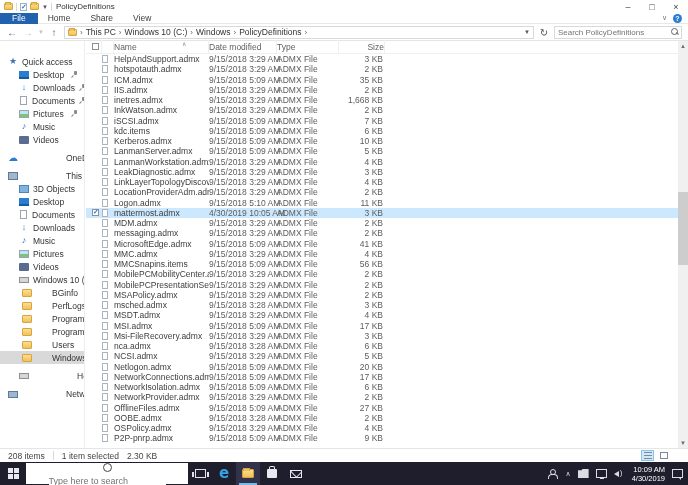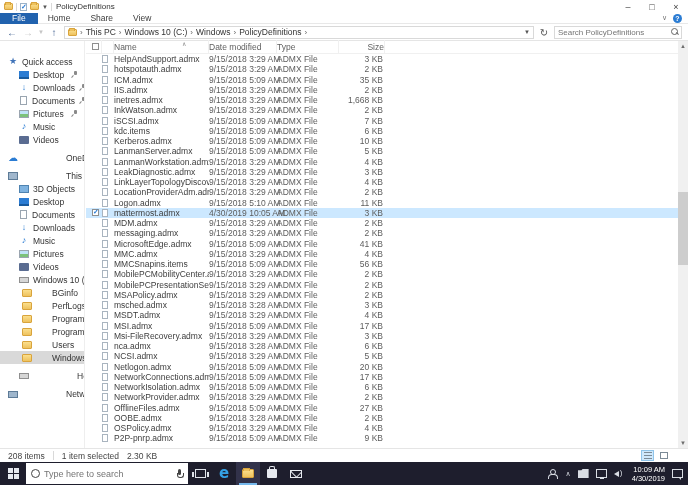--- a/index.html
+++ b/index.html
@@ -105,21 +105,21 @@
   .st-right{margin-left:auto;display:flex;gap:3px;padding-right:10px;}
   .view-btn{width:13px;height:11px;border:1px solid transparent;display:flex;align-items:center;justify-content:center;}
   .view-btn.active{background:#cfe8fb;border-color:#8fc4ea;}
   .vb-details{width:8px;height:7px;background:repeating-linear-gradient(#7c8a96 0 1px,transparent 1px 3px);}
   .vb-large{width:8px;height:7px;border:1px solid #7c8a96;}
   
   .taskbar{position:absolute;top:462px;left:0;right:0;height:23px;background:#1e1e2d;display:flex;align-items:stretch;color:#e8e8e8;}
   .tb-start{width:26px;display:flex;align-items:center;justify-content:center;}
   .winlogo{display:grid;grid-template-columns:5px 5px;grid-template-rows:5px 5px;gap:1px;}
   .winlogo span{background:#e6e9ef;}
-  .tb-search{width:162px;background:#fff;display:flex;align-items:center;gap:4px;padding:0 5px;margin:1px 0;}
+  .tb-search{width:162px;background:#fff;display:flex;align-items:center;gap:4px;padding:0 5px;margin:1px 0;flex-direction:column;}
   .cortana-ring{width:9px;height:9px;border:1.5px solid #444;border-radius:50%;flex:0 0 auto;}
   .tb-search input{border:none;outline:none;flex:1;font-size:9px;color:#555;font-family:"Liberation Sans",sans-serif;min-width:0;}
   .mic{position:relative;width:7px;height:10px;flex:0 0 auto;}
   .mic::before{content:"";position:absolute;left:2px;top:0;width:3px;height:6px;background:#444;border-radius:2px;}
   .mic::after{content:"";position:absolute;left:1px;top:4px;width:5px;height:4px;border:1px solid #444;border-top:none;border-radius:0 0 3px 3px;}
   .tb-ico{width:24px;display:flex;align-items:center;justify-content:center;position:relative;}
   .tb-ico.active{background:#32324a;}
   .tb-ico.active::after{content:"";position:absolute;bottom:0;left:3px;right:3px;height:2px;background:#76b9ed;}
   .tv-ico{width:11px;height:9px;border:1px solid #dfe3ea;position:relative;}
   .tv-ico::before,.tv-ico::after{content:"";position:absolute;top:2px;width:2px;height:5px;background:#dfe3ea;}

